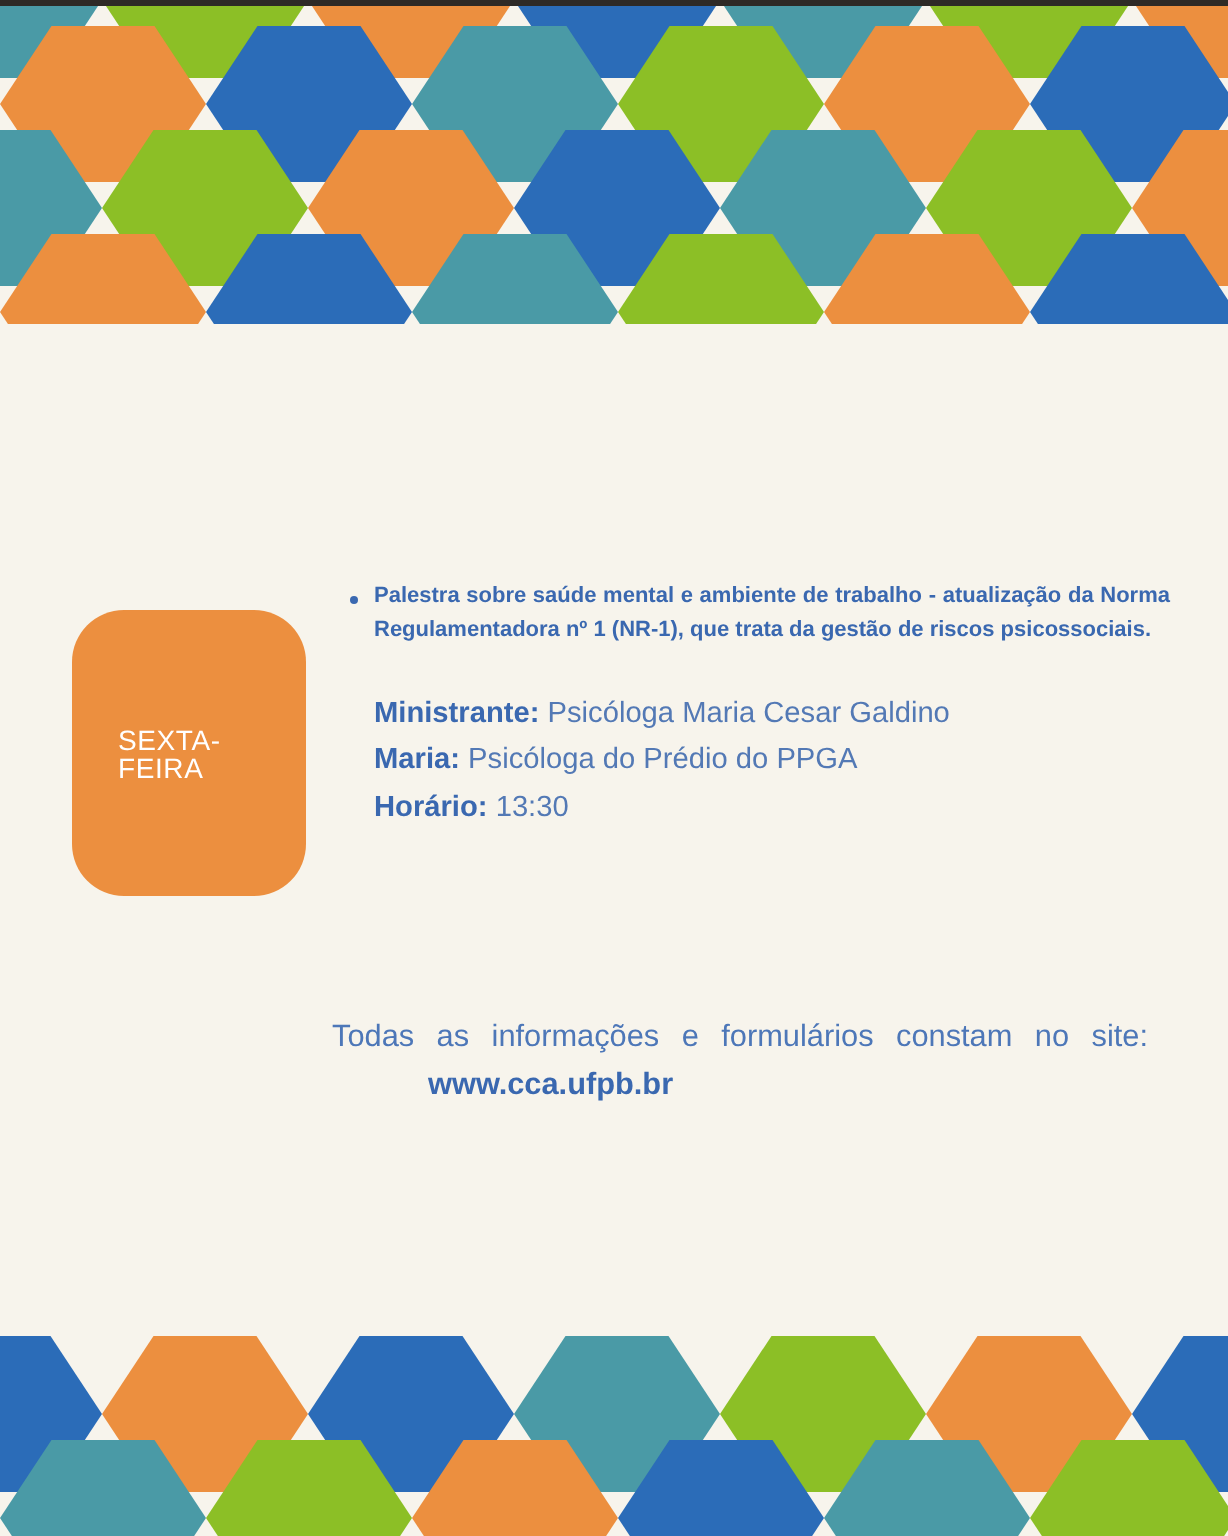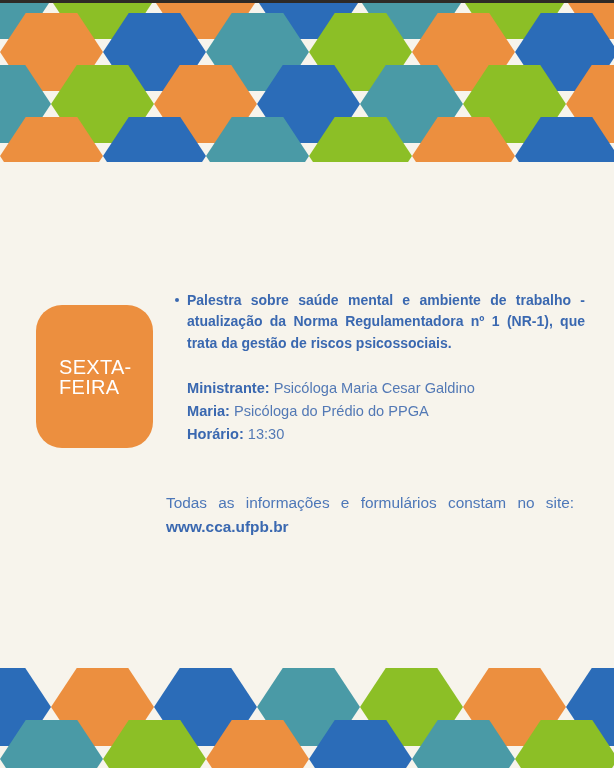--- a/index.html
+++ b/index.html
@@ -88,41 +88,41 @@
   .date-badge .day {
     color: #FFFFFF;
     font-size: 35px;
     font-weight: bold;
     letter-spacing: -0.5px;
     line-height: 1;
     margin-bottom: 13px;
   }
   .date-badge .weekday {
     color: #FFFFFF;
-    font-size: 20px;
+    font-size: 14px;
     font-weight: normal;
     letter-spacing: 0.3px;
     line-height: 1;
     margin-left: 23px;
   }
 
   
   .info-block {
     position: absolute;
     left: 173px;
     top: 128px;
     width: 414px;
   }
 
   .bullet-item {
     display: flex;
     align-items: flex-start;
     color: #3A68B0;
     font-weight: bold;
-    font-size: 14px;
+    font-size: 11px;
     line-height: 1.52;
   }
   .bullet-dot {
     flex: 0 0 auto;
     width: 12px;
     margin-top: 8px;
     margin-left: 2px;
   }
   .bullet-dot::before {
     content: "";
@@ -155,37 +155,38 @@
   }
   .detail-value {
     font-weight: normal;
     color: #5379B5;
   }
 
   
   .site-block {
     position: absolute;
     left: 166px;
-    top: 330px;
+    top: 346px;
     width: 430px;
     color: #4D77B8;
     font-size: 15.4px;
     line-height: 1.45;
   }
   .site-line {
     display: block;
     text-align: justify;
     text-align-last: justify;
     width: 408px;
   }
   .site-url {
     display: block;
     font-weight: bold;
     color: #3A68B0;
     margin-top: 2px;
+    margin-left: 48px;
   }
 </style>
 </head>
 <body>
 
 <div class="poster">
 
   <div class="top-hairline"></div>
 
   <div class="pattern-band pattern-top" id="pattern-top">

